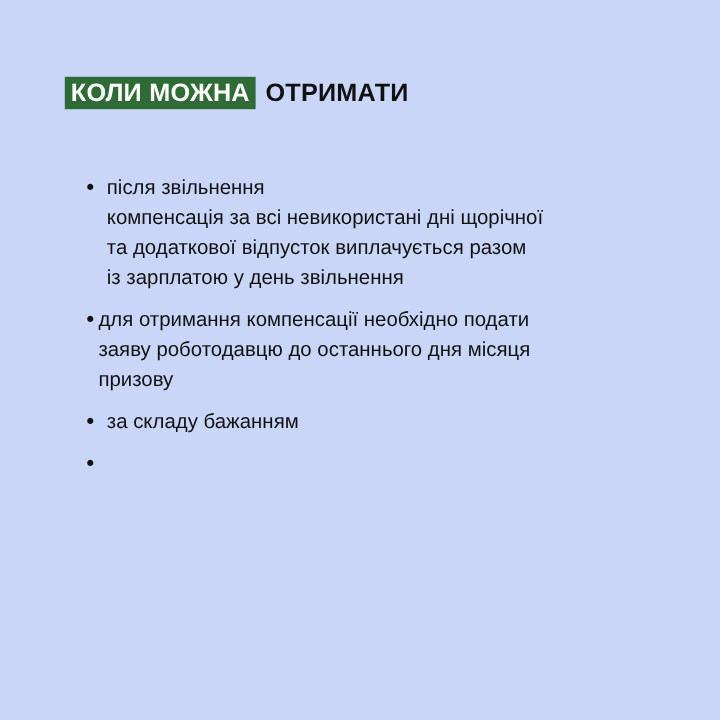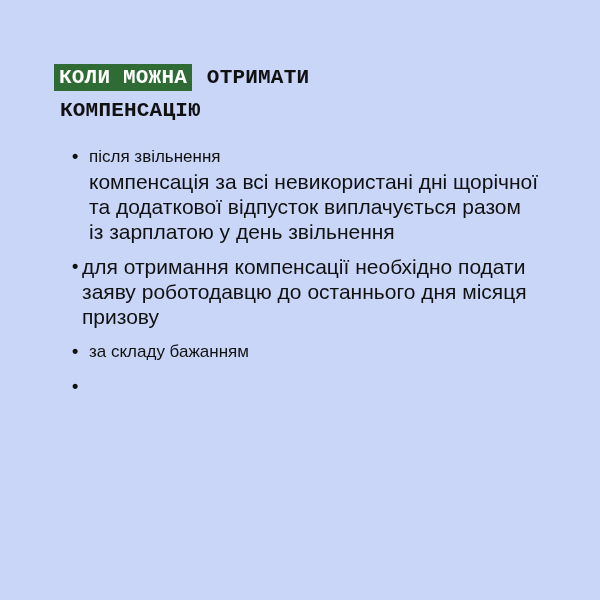--- a/index.html
+++ b/index.html
@@ -12,21 +12,21 @@
       background: #c9d6f8;
       position: relative;
       overflow: hidden;
       font-family: "Liberation Sans", "DejaVu Sans", sans-serif;
       color: #111111;
     }
     .title {
       position: absolute;
       left: 54px;
       top: 62px;
-      font-family: Liberation Mono, monospace;
+      font-family: Liberation Sans, sans-serif;
       font-weight: bold;
       font-size: 21px;
       line-height: 32px;
       letter-spacing: 0.2px;
       text-transform: uppercase;
     }
     .title .hl {
       background: #2f6b34;
       color: #ffffff;
       padding: 2px 5px 2px 5px;
@@ -58,33 +58,32 @@
     .item .head {
       display: block;
       padding-left: 15px;
       font-weight: normal;
       font-size: 17px;
       line-height: 25px;
     }
     .item .body {
       display: block;
       padding-left: 15px;
-      font-size: 21px;
+      font-size: 17px;
       line-height: 25px;
       white-space: pre-line;
     }
     .item.i2 .body { padding-left: 8px; }
   </style>
 </head>
 <body>
 
 <div class="title">
   <span class="hl">КОЛИ МОЖНА</span>
   <span>ОТРИМАТИ</span>
-  <span class="line2">КОМПЕНСАЦІЮ</span>
 </div>
 
 <div class="list">
   <div class="item i1">
     <span class="bullet">•</span>
     <span class="head">після звільнення</span>
     <span class="body">компенсація за всі невикористані дні щорічної
  та додаткової відпусток виплачується разом
  із зарплатою у день звільнення</span>
   </div>

